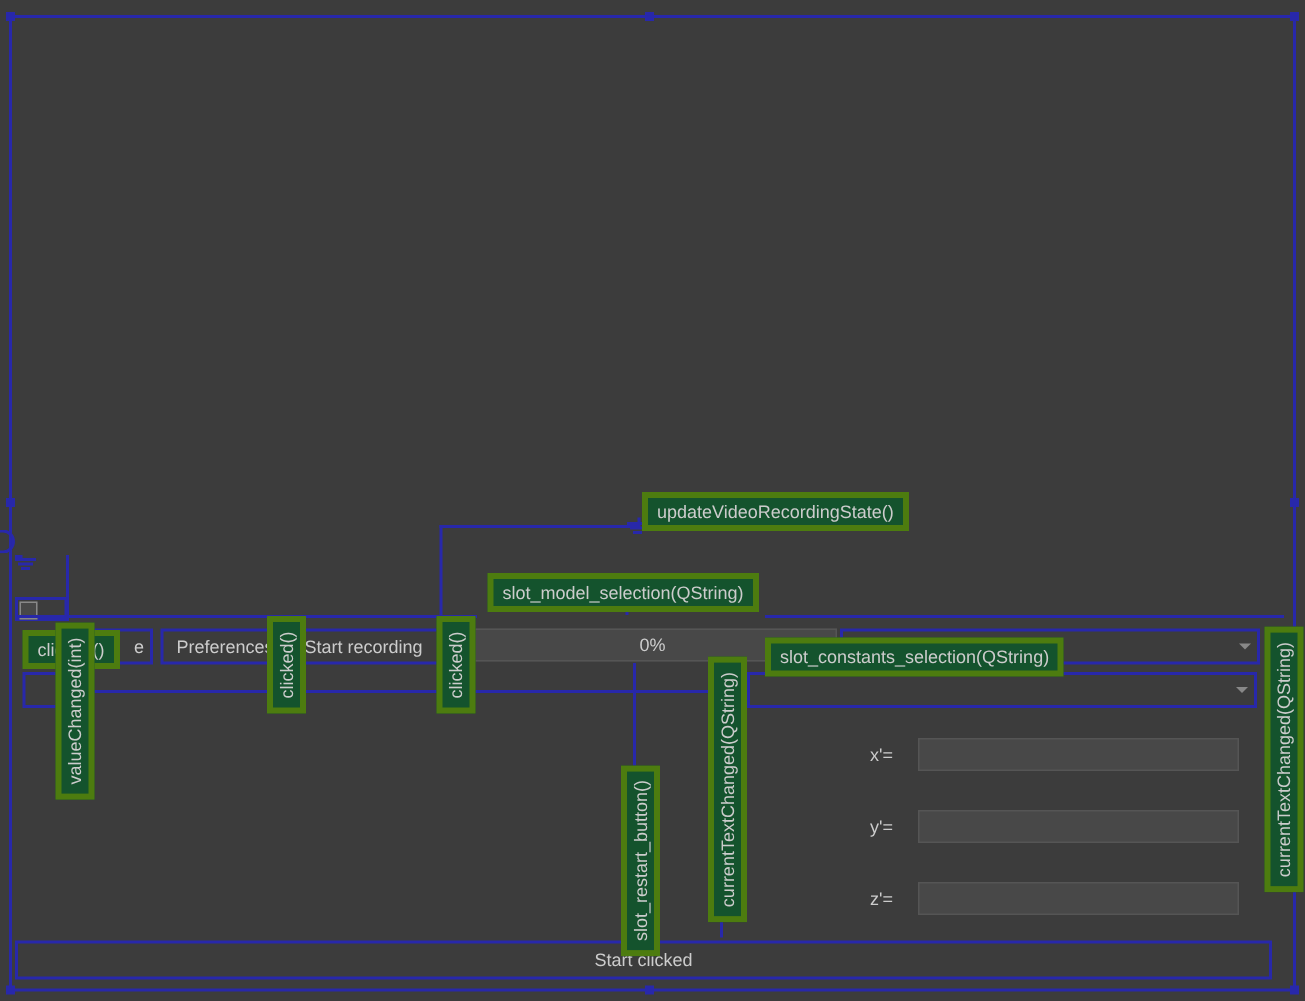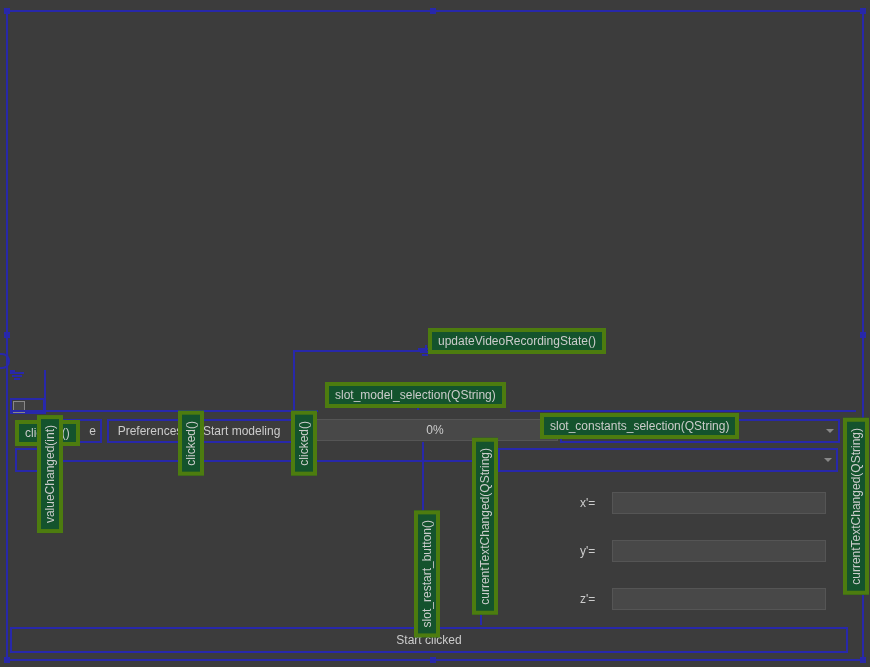--- a/index.html
+++ b/index.html
@@ -208,27 +208,27 @@
 </div>
 
 <div class="signal-label vertical" style="top:415px; left:37px;">valueChanged(int)</div>
 <div class="wire v" style="top:370px; left:44px; height:44px;"></div>
 
 <div class="button-widget" style="top:419px; left:62px; width:40px; justify-content:flex-end; padding-right:4px;">e</div>
 <div class="button-widget" style="top:419px; left:107px; width:86px;">Preferences</div>
 
 <div class="signal-label vertical" style="top:411px; left:178px;">clicked()</div>
 
-<div class="button-widget" style="top:419px; left:197px; width:110px; justify-content:flex-start; padding-left:4px;">Start modeling</div>
+<div class="button-widget" style="top:419px; left:197px; width:110px; justify-content:flex-start; padding-left:4px;">Start recording</div>
 
 <div class="signal-label vertical" style="top:411px; left:291px;">clicked()</div>
 
 <div class="progress-widget">0%</div>
 
-<div class="signal-label" style="top:413px; left:510px;margin-left:30px;">slot_constants_selection(QString)</div>
+<div class="signal-label" style="top:425px; left:510px;">slot_constants_selection(QString)</div>
 
 <div class="combo-widget" style="top:419px; left:560px; width:280px;">
   <div class="combo-arrow"></div>
 </div>
 
 <div class="combo-widget" style="top:448px; left:15px; width:42px;"></div>
 <div class="wire h" style="top:460px; left:60px; width:420px;"></div>
 
 <div class="combo-widget" style="top:448px; left:498px; width:340px;">
   <div class="combo-arrow"></div>

